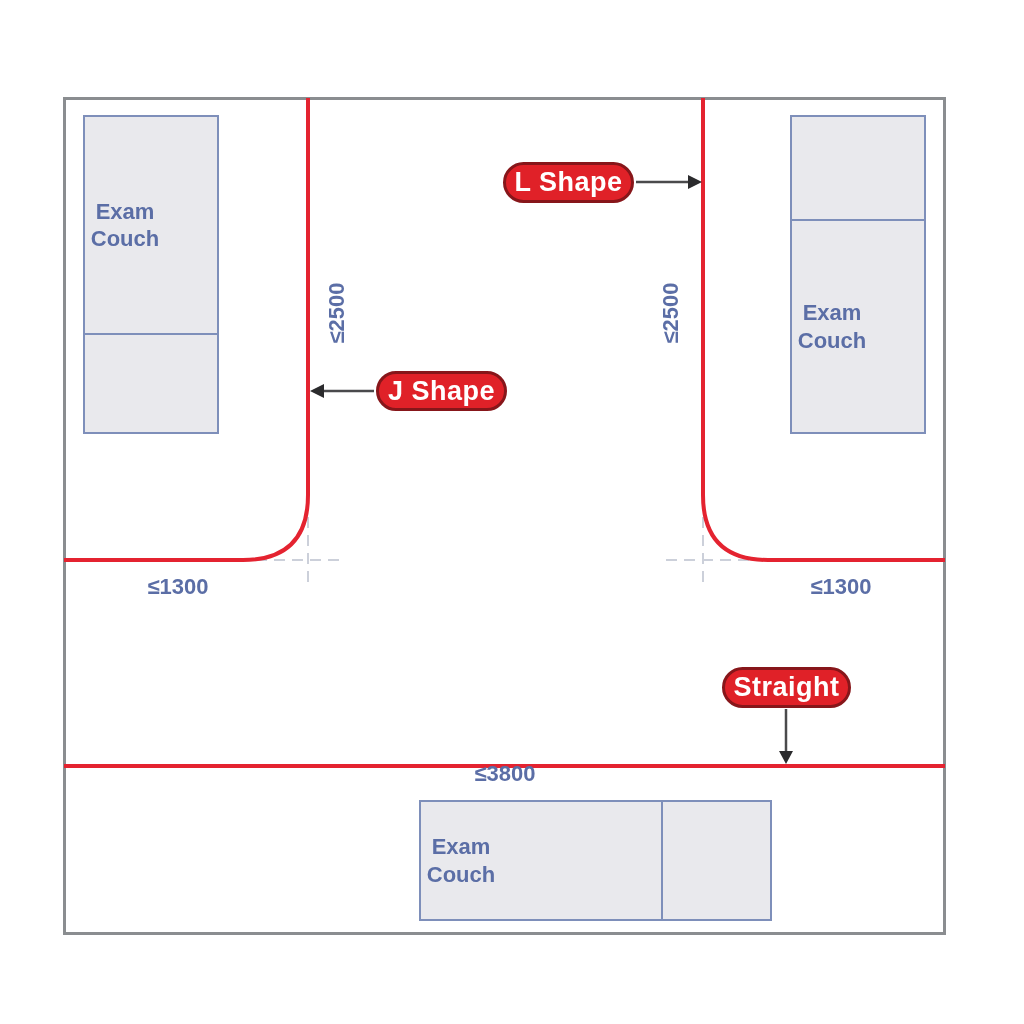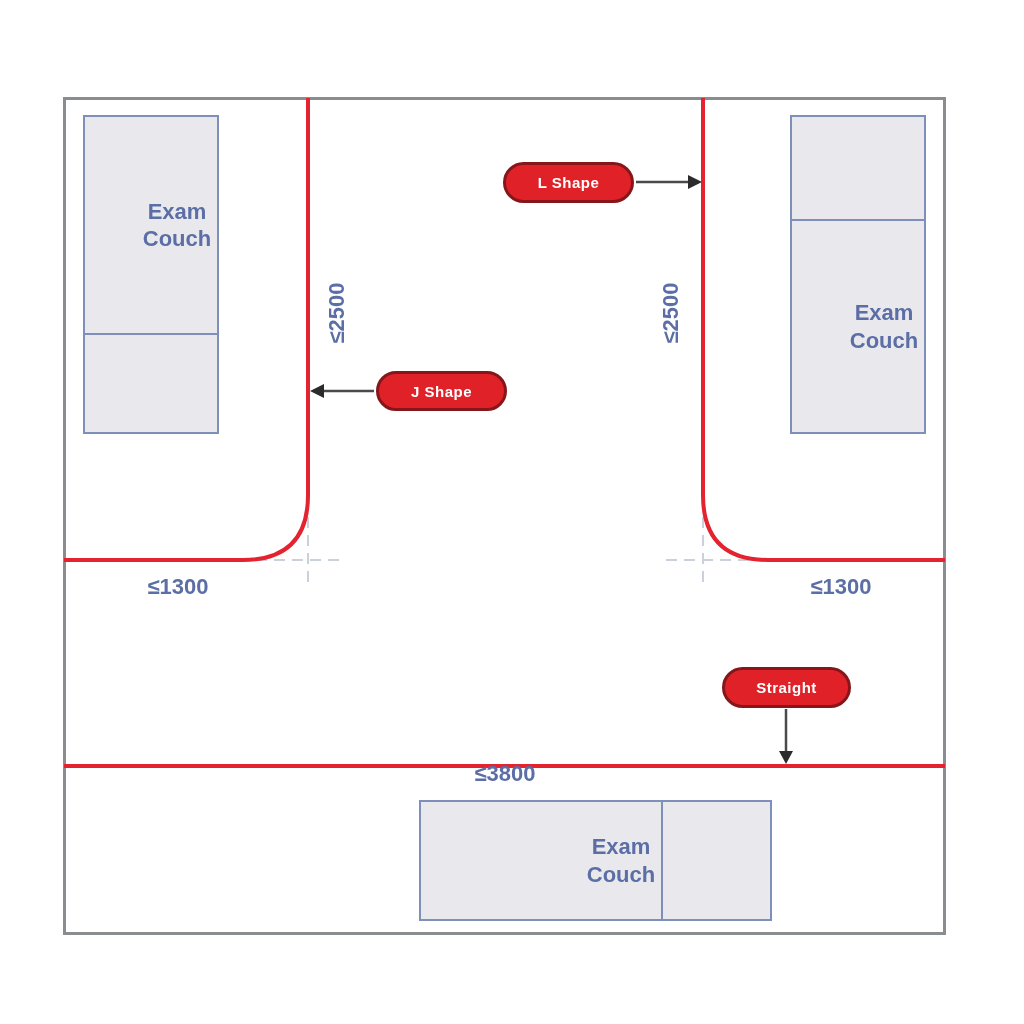--- a/index.html
+++ b/index.html
@@ -31,21 +31,21 @@
   .divider-h {
     position: absolute; left: -2px; right: -2px; height: 0;
     border-top: 2px solid #7e8fba;
   }
   .divider-v {
     position: absolute; top: -2px; bottom: -2px; width: 0;
     border-left: 2px solid #7e8fba;
   }
   .couch-label {
     position: absolute;
-    display: flex; align-items: center; justify-content: flex-end;
+    display: flex; align-items: center; justify-content: flex-start;
     text-align: center;
     color: #5b6ea6;
     font-size: 22px;
     font-weight: 600;
     line-height: 1.25;
   }
   .couch-tl .couch-label { left: 0; top: 0; width: 100%; height: 216px; }
   .couch-tr .couch-label { left: 0; top: 102px; width: 100%; height: 215px; }
   .couch-b  .couch-label { left: 0; top: 0; width: 240px; height: 100%; }
   .couch-label span { display: block; width: 80px; }
@@ -56,21 +56,21 @@
   }
 
   .pill {
     position: absolute;
     display: flex; align-items: center; justify-content: center;
     background: #e02128;
     border: 3px solid #87161a;
     border-radius: 22px;
     box-sizing: border-box;
     color: #ffffff;
-    font-size: 15px;
+    font-size: 27px;
     font-weight: bold;
     letter-spacing: 0.5px;
   }
   .pill-l        { left: 503px; top: 162px; width: 131px; height: 41px; }
   .pill-j        { left: 376px; top: 371px; width: 131px; height: 40px; }
   .pill-straight { left: 722px; top: 667px; width: 129px; height: 41px; }
 
   .dim {
     position: absolute;
     color: #5b6ea6;

